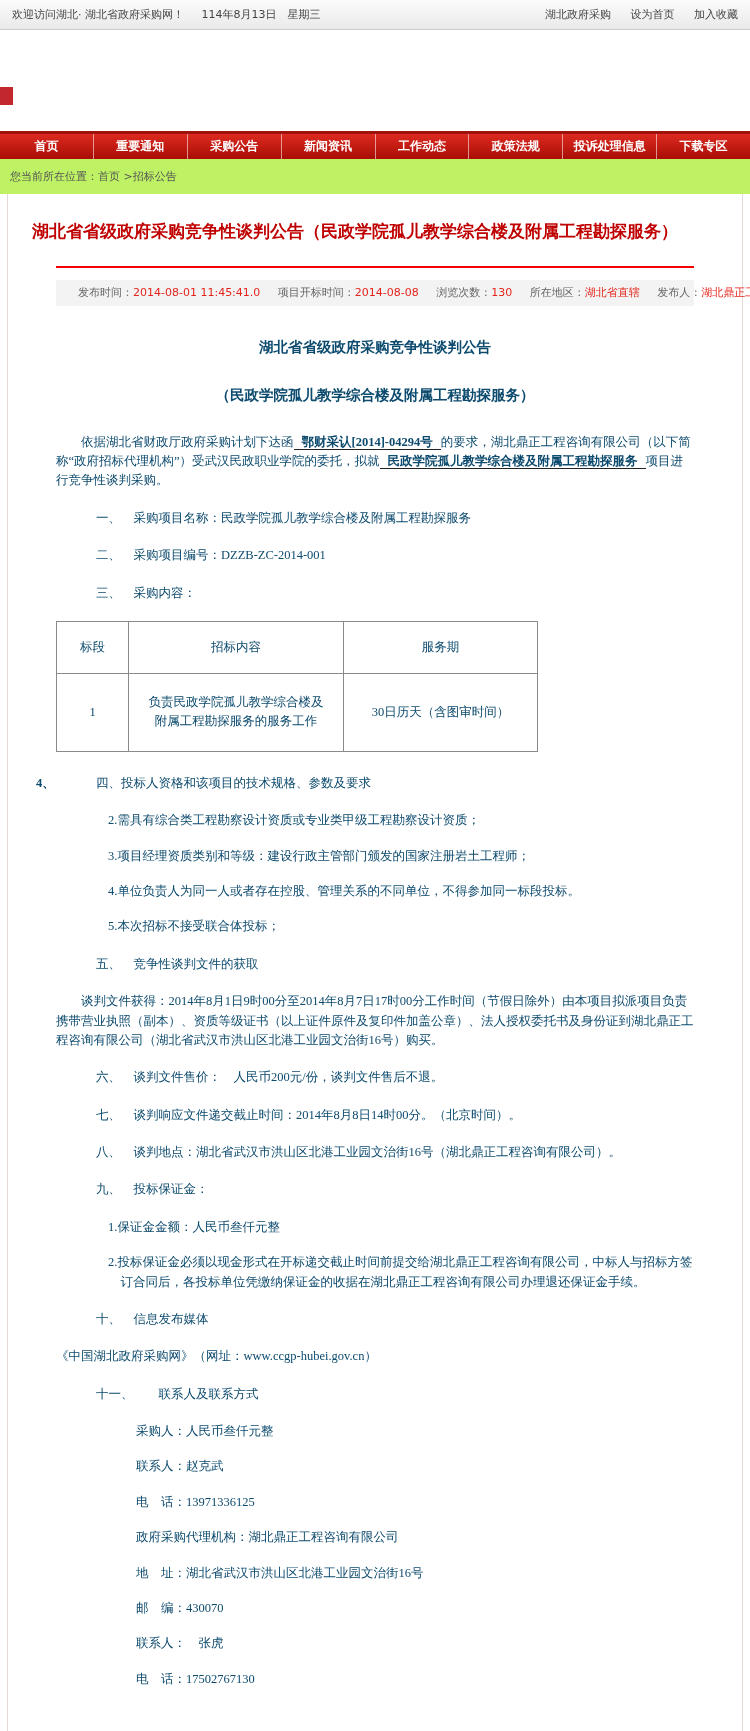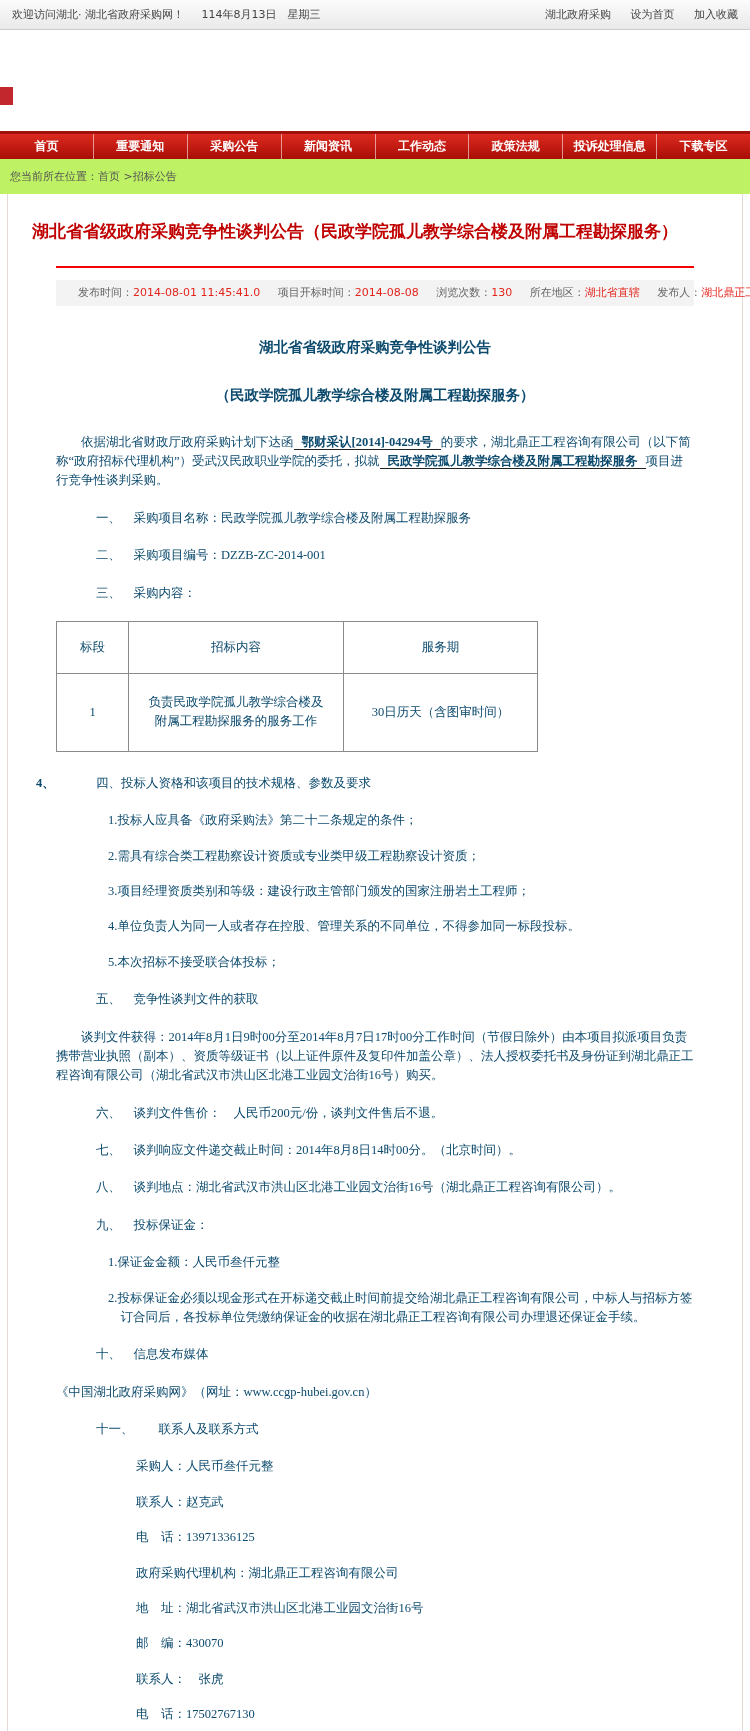--- a/index.html
+++ b/index.html
@@ -161,21 +161,20 @@
       </tr>
       <tr>
         <td class="c0">1</td>
         <td class="c1">负责民政学院孤儿教学综合楼及附属工程勘探服务的服务工作</td>
         <td class="c2">30日历天（含图审时间）</td>
       </tr>
     </tbody>
       </table>
 
     <div class="sec"><span class="outer-num">4、</span><b>四、投标人资格和该项目的技术规格、参数及要求</b></div>
-    <div class="item">1.投标人应具备《政府采购法》第二十二条规定的条件；</div>
     <div class="item">2.需具有综合类工程勘察设计资质或专业类甲级工程勘察设计资质；</div>
     <div class="item">3.项目经理资质类别和等级：建设行政主管部门颁发的国家注册岩土工程师；</div>
     <div class="item">4.单位负责人为同一人或者存在控股、管理关系的不同单位，不得参加同一标段投标。</div>
     <div class="item">5.本次招标不接受联合体投标；</div>
 
     <div class="sec"><b>五、　竞争性谈判文件的获取</b></div>
     <p class="para indent">谈判文件获得：2014年8月1日9时00分至2014年8月7日17时00分工作时间（节假日除外）由本项目拟派项目负责携带营业执照（副本）、资质等级证书（以上证件原件及复印件加盖公章）、法人授权委托书及身份证到湖北鼎正工程咨询有限公司（湖北省武汉市洪山区北港工业园文治街16号）购买。</p>
 
     <div class="sec"><b>六、　谈判文件售价：</b><b>　人民币200元/份，谈判文件售后不退。</b></div>
     <div class="sec"><b>七、　谈判响应文件递交截止时间：</b><span>2014年8月8日14时00分。（北京时间）。</span></div>

